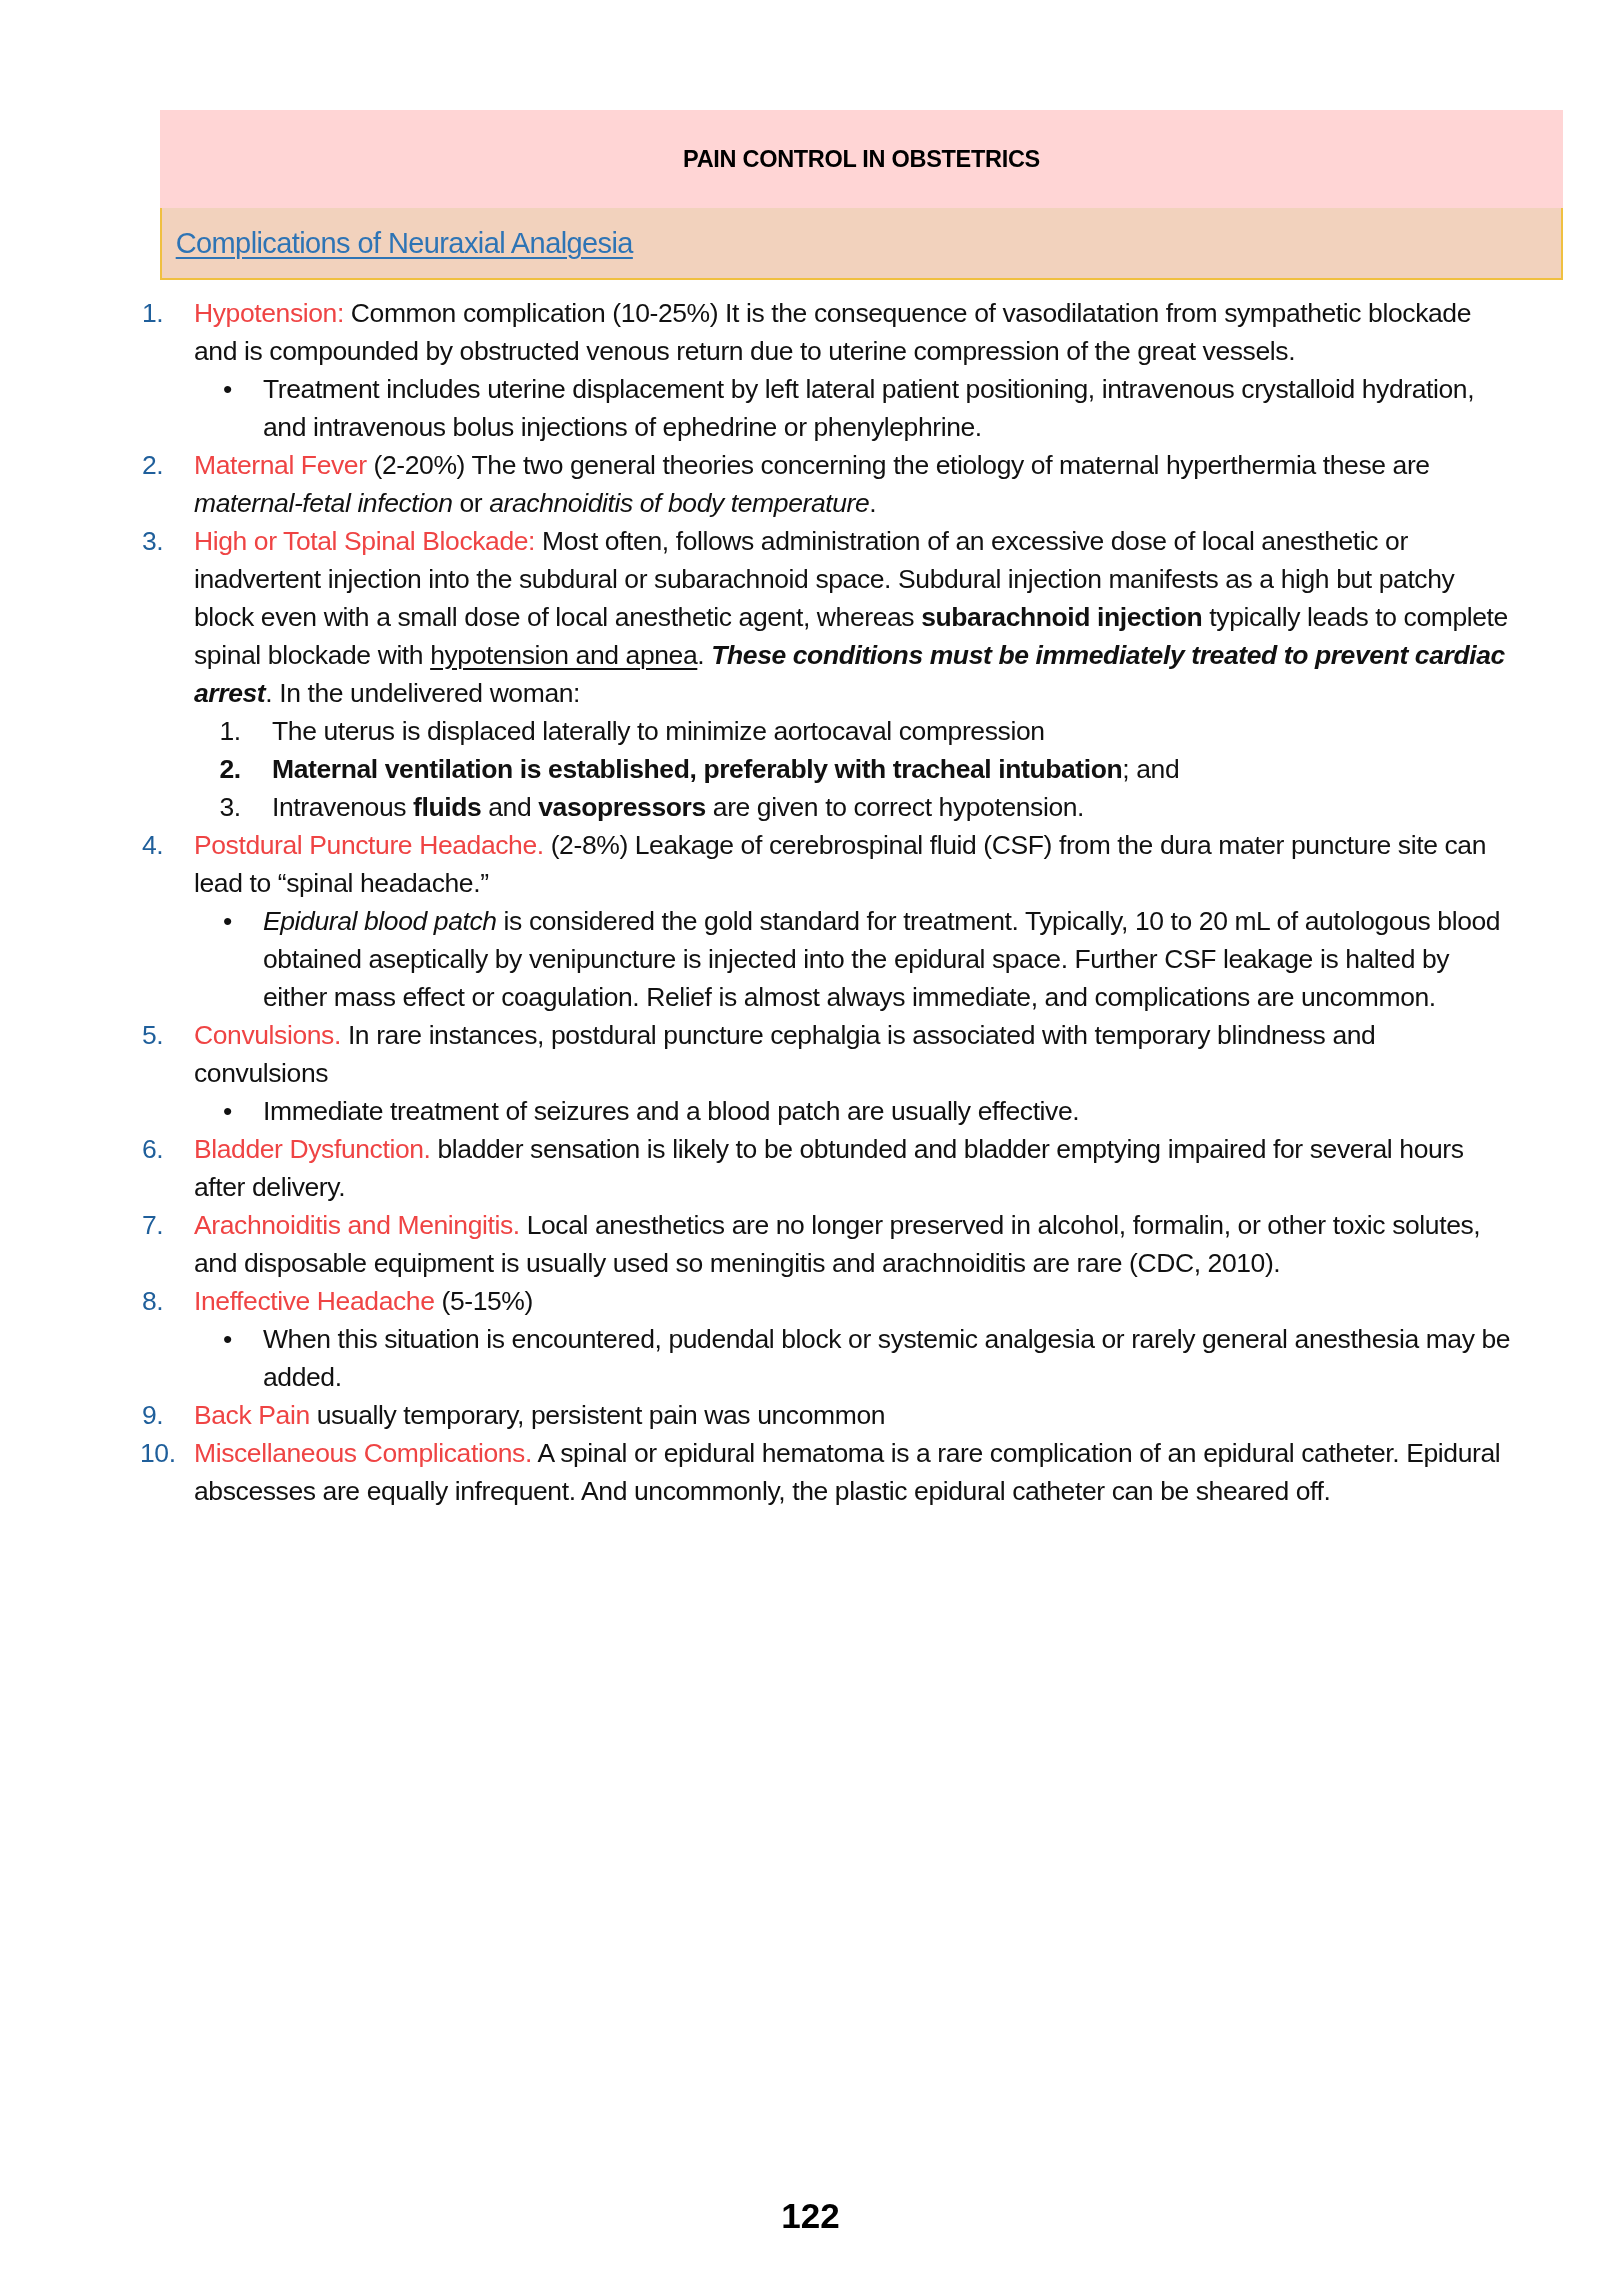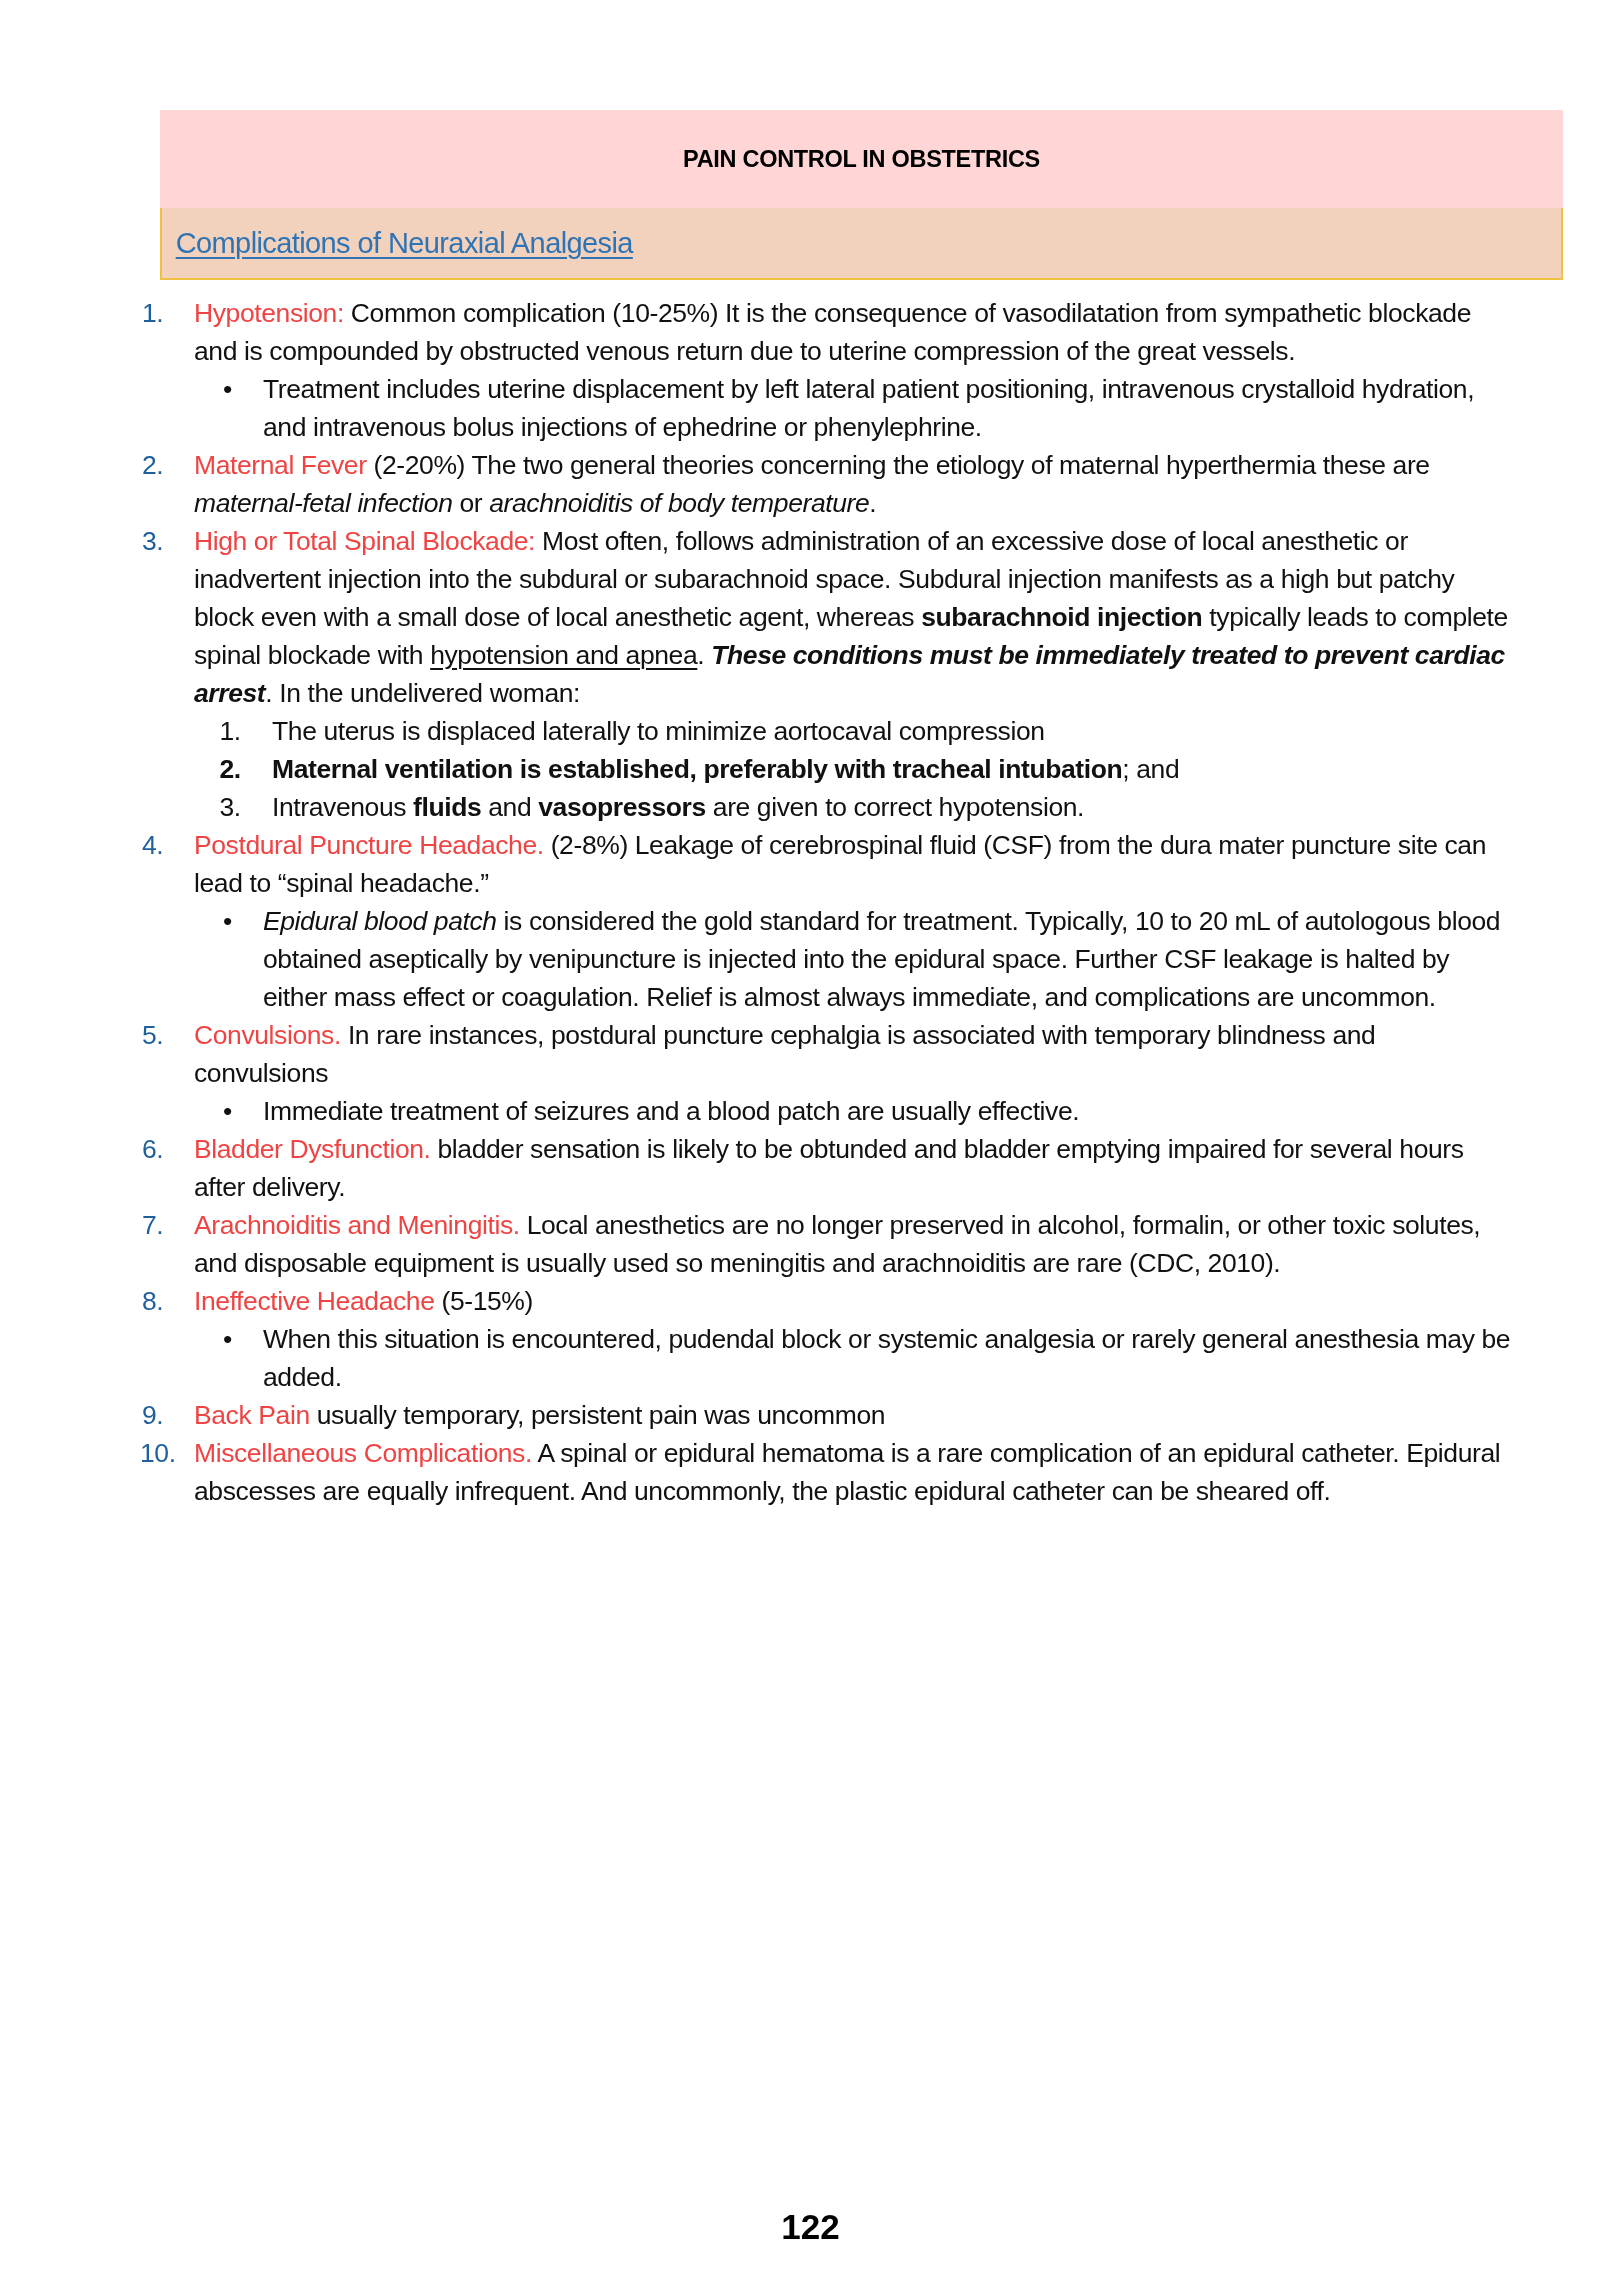--- a/index.html
+++ b/index.html
@@ -13,21 +13,21 @@
   .content { position: absolute; left: 142px; top: 294px; width: 1372px; font-size: 26.5px; line-height: 38px; letter-spacing: -0.4px; }
   .item { position: relative; padding-left: 52px; }
   .num { position: absolute; left: 0; top: 0; color: #1f5f9b; }
   .num.ten { left: -2px; }
   .term { color: #ef4444; }
   .bullet { position: relative; padding-left: 69px; margin-left: 0; }
   .bullet .dot { position: absolute; left: 29px; top: 0; }
   .sub { position: relative; padding-left: 78px; }
   .sub .snum { position: absolute; left: 25.5px; top: 0; }
   .u { text-decoration: underline; text-decoration-thickness: 2px; text-underline-offset: 3.9px; }
-  .page-number { position: absolute; left: 0; width: 1621px; top: 2196px; text-align: center; font-weight: bold; font-size: 35px; font-family: "Liberation Sans", sans-serif; color: #000; margin-top: 11px; }
+  .page-number { position: absolute; left: 0; width: 1621px; top: 2196px; text-align: center; font-weight: bold; font-size: 35px; font-family: "Liberation Sans", sans-serif; color: #000; }
 </style>
 </head>
 <body>
 
 <div class="header-box">
   <div class="title-band">
     <span>PAIN CONTROL IN OBSTETRICS</span>
   </div>
   <div class="sub-band">
     <a>Complications of Neuraxial Analgesia</a>

